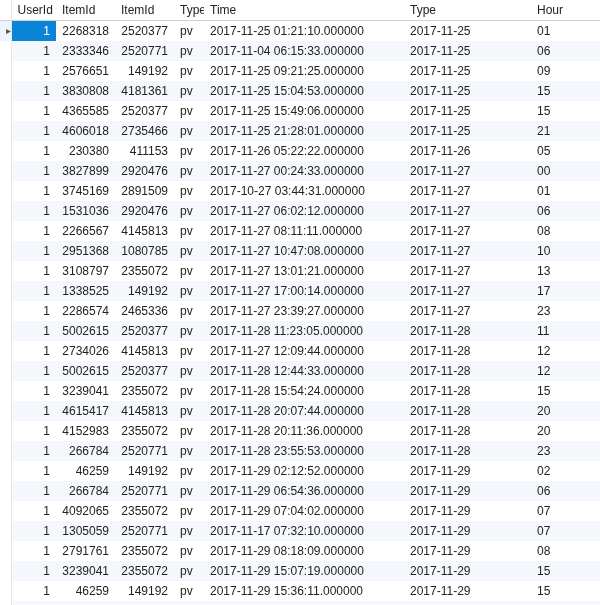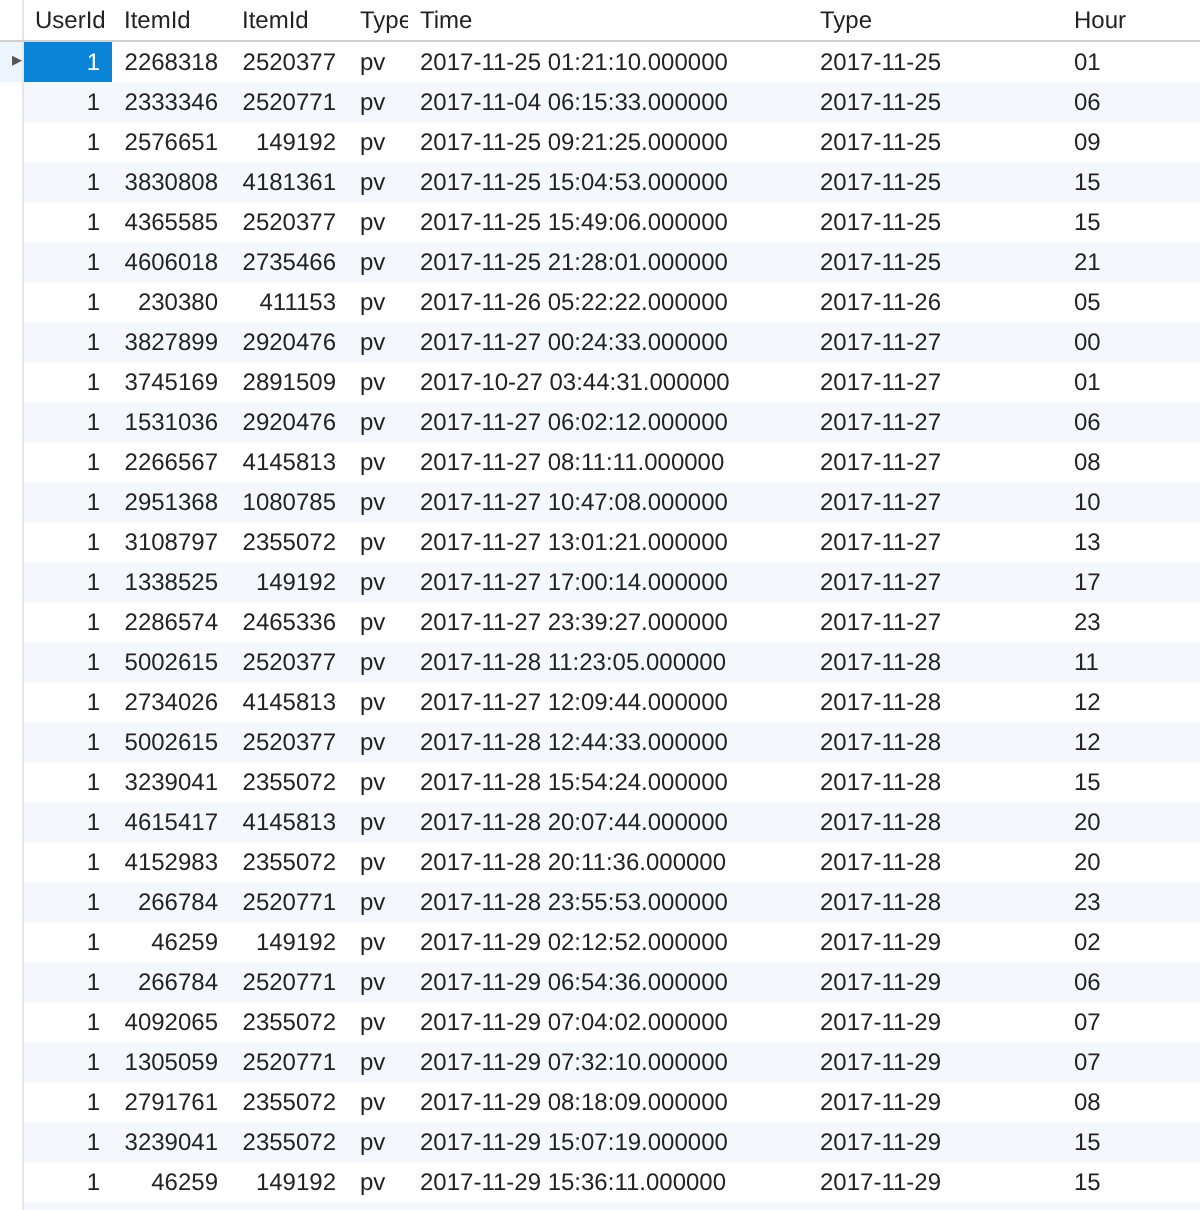--- a/index.html
+++ b/index.html
@@ -339,21 +339,21 @@
         <td>2017-11-29 07:04:02.000000</td>
         <td>2017-11-29</td>
         <td>07</td>
       </tr>
       <tr class="alt">
         <td class="gutter"></td>
         <td class="num">1</td>
         <td class="num">1305059</td>
         <td class="num">2520771</td>
         <td>pv</td>
-        <td>2017-11-29 07:32:10.000000</td>
+        <td>2017-11-17 07:32:10.000000</td>
         <td>2017-11-29</td>
         <td>07</td>
       </tr>
       <tr>
         <td class="gutter"></td>
         <td class="num">1</td>
         <td class="num">2791761</td>
         <td class="num">2355072</td>
         <td>pv</td>
         <td>2017-11-29 08:18:09.000000</td>

